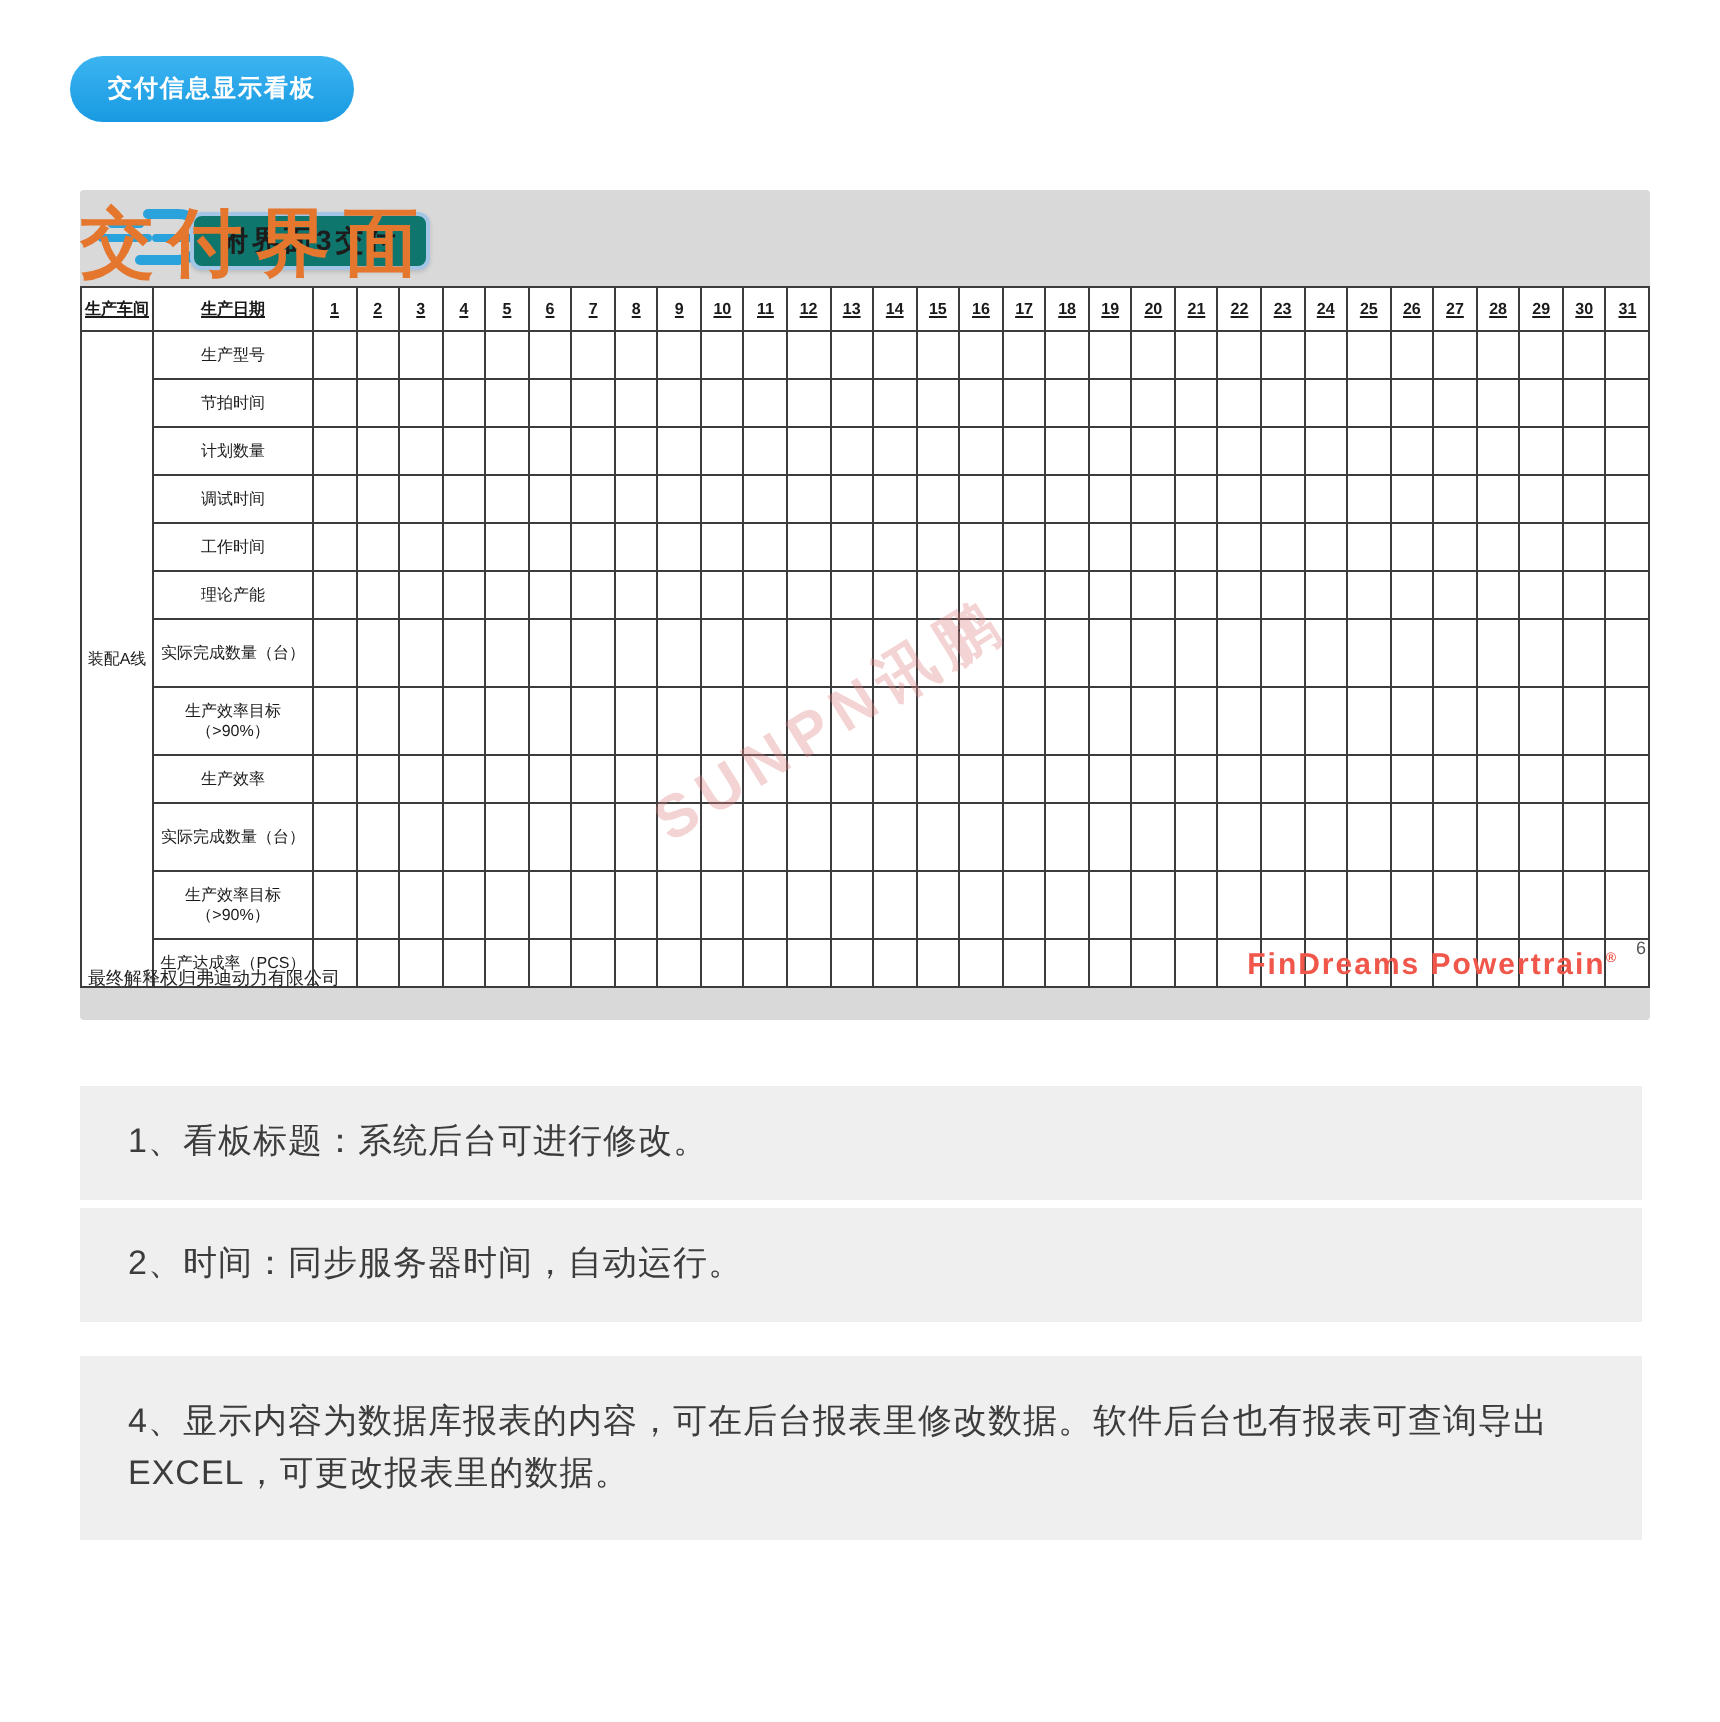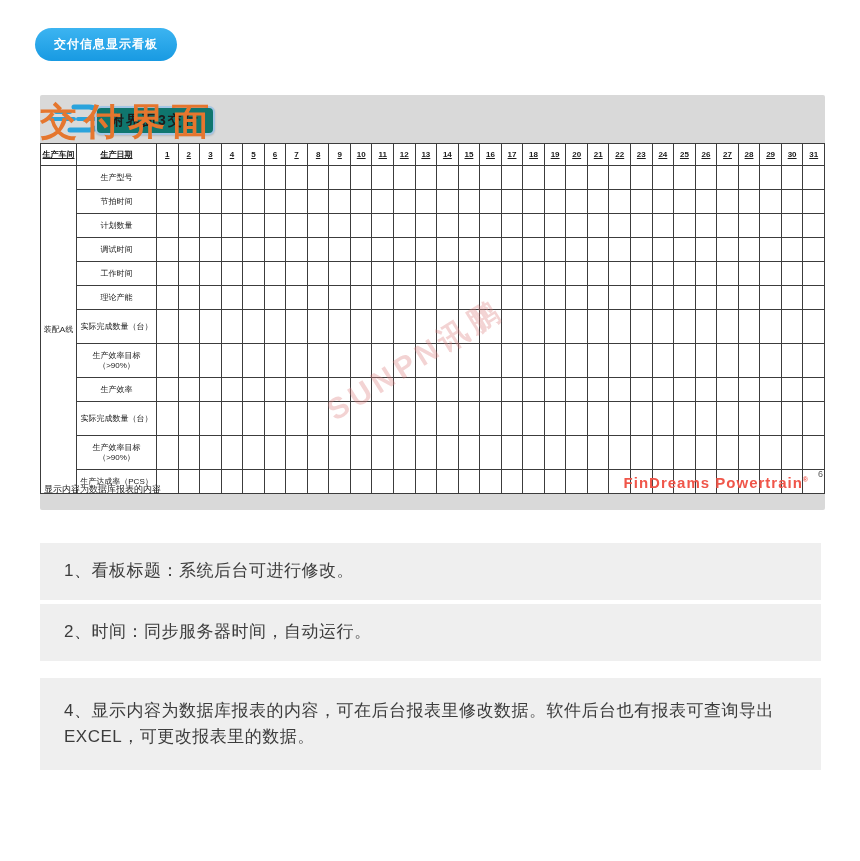--- a/index.html
+++ b/index.html
@@ -548,21 +548,21 @@
               <td class="data-cell"></td>
               <td class="data-cell"></td>
               <td class="data-cell"></td>
               <td class="data-cell"></td>
             </tr>
           </tbody>
       </table>
     </div>
 
     <div class="watermark">SUNPN讯鹏</div>
-    <div class="footer-note">显示内容为数据库报表的内容</div>
+    <div class="footer-note">最终解释权归弗迪动力有限公司</div>
     <div class="brand">
       <span>FinDreams  Powertrain</span><sup>®</sup>
     </div>
     <div class="page-num">6</div>
   </div>
 
   <div class="notes" id="notes-list">
       <div class="note-bar">
         <span>1、看板标题：系统后台可进行修改。</span>
       </div>

